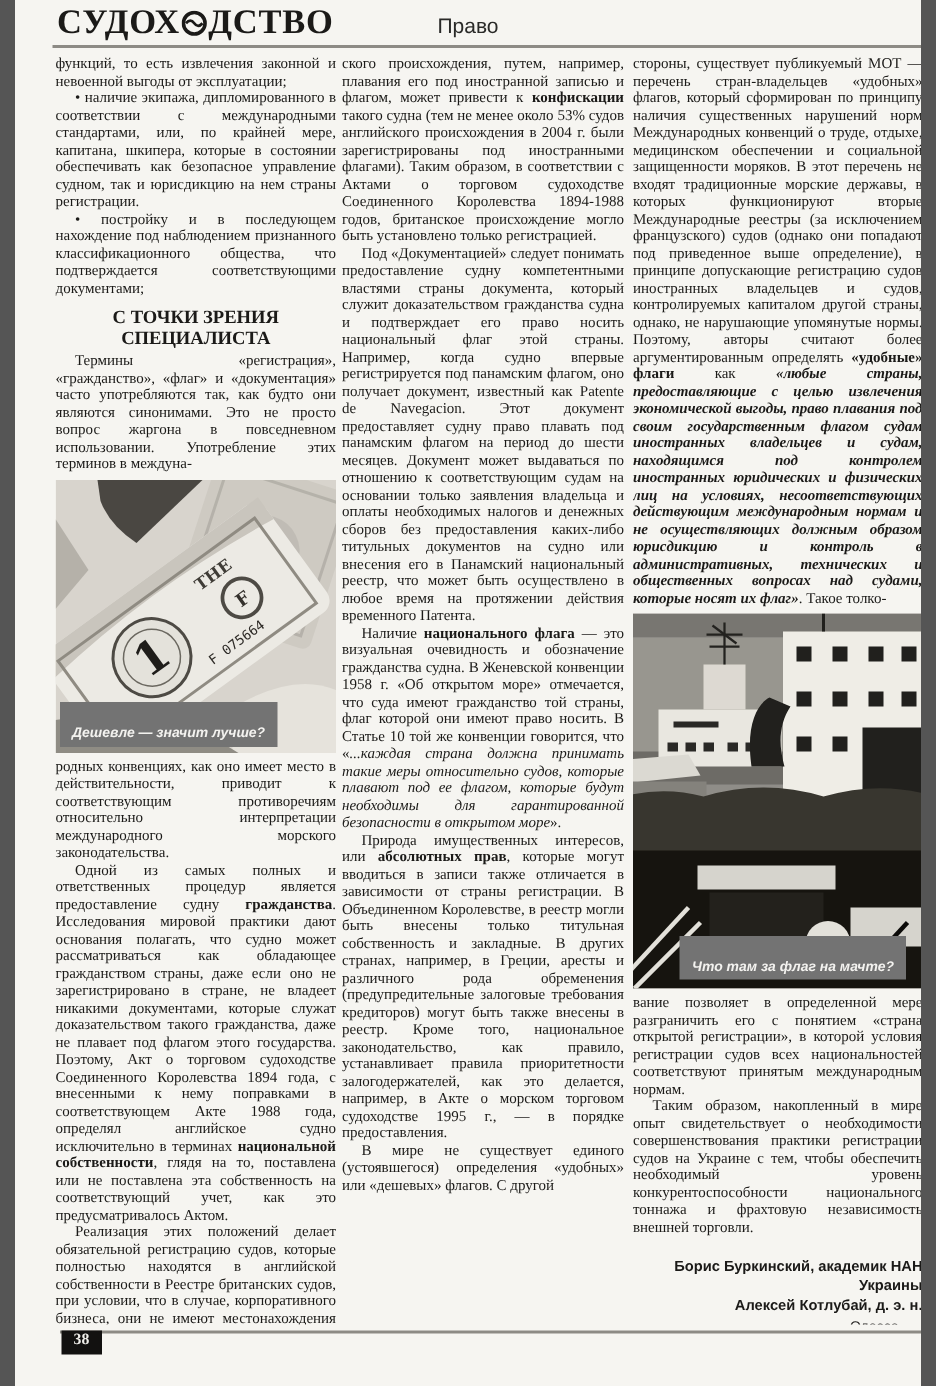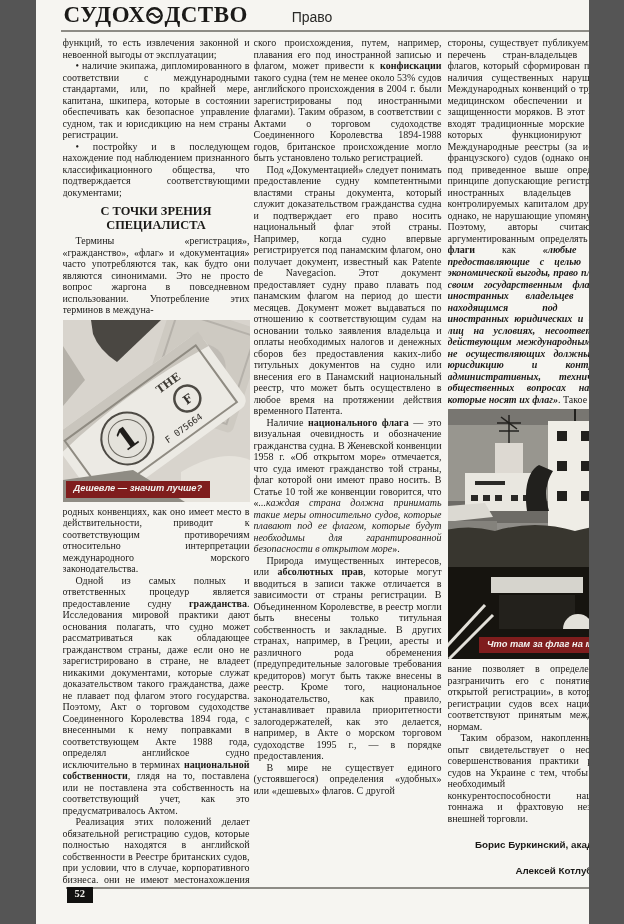--- a/index.html
+++ b/index.html
@@ -1,17 +1,17 @@
 <!DOCTYPE html>
 <html lang="ru"><head>
 <meta charset="utf-8">
 <style>
   html,body{margin:0;padding:0;background:#555;}
   .page{
-    position:relative;width:553px;height:924px;margin:0 auto;
+    position:relative;width:604px;height:924px;margin:0 auto;
     background:#f6f5f1;
     font-family:"Liberation Serif","DejaVu Serif",serif;
     color:#1b1a18;overflow:hidden;
   }
   
   .masthead{position:absolute;left:28px;top:2px;font-size:23px;font-weight:bold;
     letter-spacing:.5px;white-space:nowrap;}
   .masthead .logo{display:inline-block;vertical-align:-2px;margin:0 1px;}
   .section-label{position:absolute;left:0;right:0;top:9px;text-align:center;
     font-family:"Liberation Sans","DejaVu Sans",sans-serif;font-size:14px;color:#2a2a28;}
@@ -25,23 +25,23 @@
   .ind{text-indent:13px;}
   .b{font-weight:bold;}
   .i{font-style:italic;}
   .bi{font-weight:bold;font-style:italic;}
   .col-heading{text-align:center;font-weight:bold;font-size:12.4px;line-height:14px;
     margin:6px 0 3px;}
   
   .photo{position:relative;margin:4px 0;}
   .photo svg{display:block;}
   .photo-ship{width:207px;margin-left:-13px;}
-  .photo-caption{position:absolute;background:#7f1d1d;color:#f3f2ef;
+  .photo-caption{position:absolute;background:#737373;color:#f3f2ef;
     font-family:"Liberation Sans","DejaVu Sans",sans-serif;font-weight:bold;font-style:italic;
-    font-size:9.3px;line-height:1;padding:3px 8px 4px;white-space:nowrap;}
+    font-size:9.3px;line-height:1;padding:16px 8px 4px;white-space:nowrap;}
   .caption-money{left:3px;bottom:4px;}
   .caption-ship{right:12px;bottom:6px;}
   
   .byline{margin-top:14px;text-align:right;
     font-family:"Liberation Sans","DejaVu Sans",sans-serif;
     font-weight:bold;font-size:9.8px;line-height:13px;}
   .byline .place{display:block;font-weight:normal;font-size:9.4px;padding-right:16px;}
   
   .footer-rule{position:absolute;left:30px;top:887px;width:575px;height:2px;background:#8d8b85;}
   .page-number{position:absolute;left:31px;top:887px;background:#121110;color:#efeeea;
@@ -174,15 +174,15 @@
     <p><span>вание позволяет в определенной мере разграничить его с понятием «страна открытой регистрации», в которой условия регистрации судов всех национальностей соответствуют принятым международным нормам.</span></p>
     <p class="ind"><span>Таким образом, накопленный в мире опыт свидетельствует о необходимости совершенствования практики регистрации судов на Украине с тем, чтобы обеспечить необходимый уровень конкурентоспособности национального тоннажа и фрахтовую независимость внешней торговли.</span></p>
     <div class="byline">
       <div>Борис Буркинский, академик НАН Украины</div>
       <div>Алексей Котлубай, д. э. н.</div>
       <span class="place">Одесса</span>
     </div>
   </div>
 
   <div class="footer-rule"></div>
-  <div class="page-number">52</div>
+  <div class="page-number">38</div>
 
 </div>
 
 </body></html>

